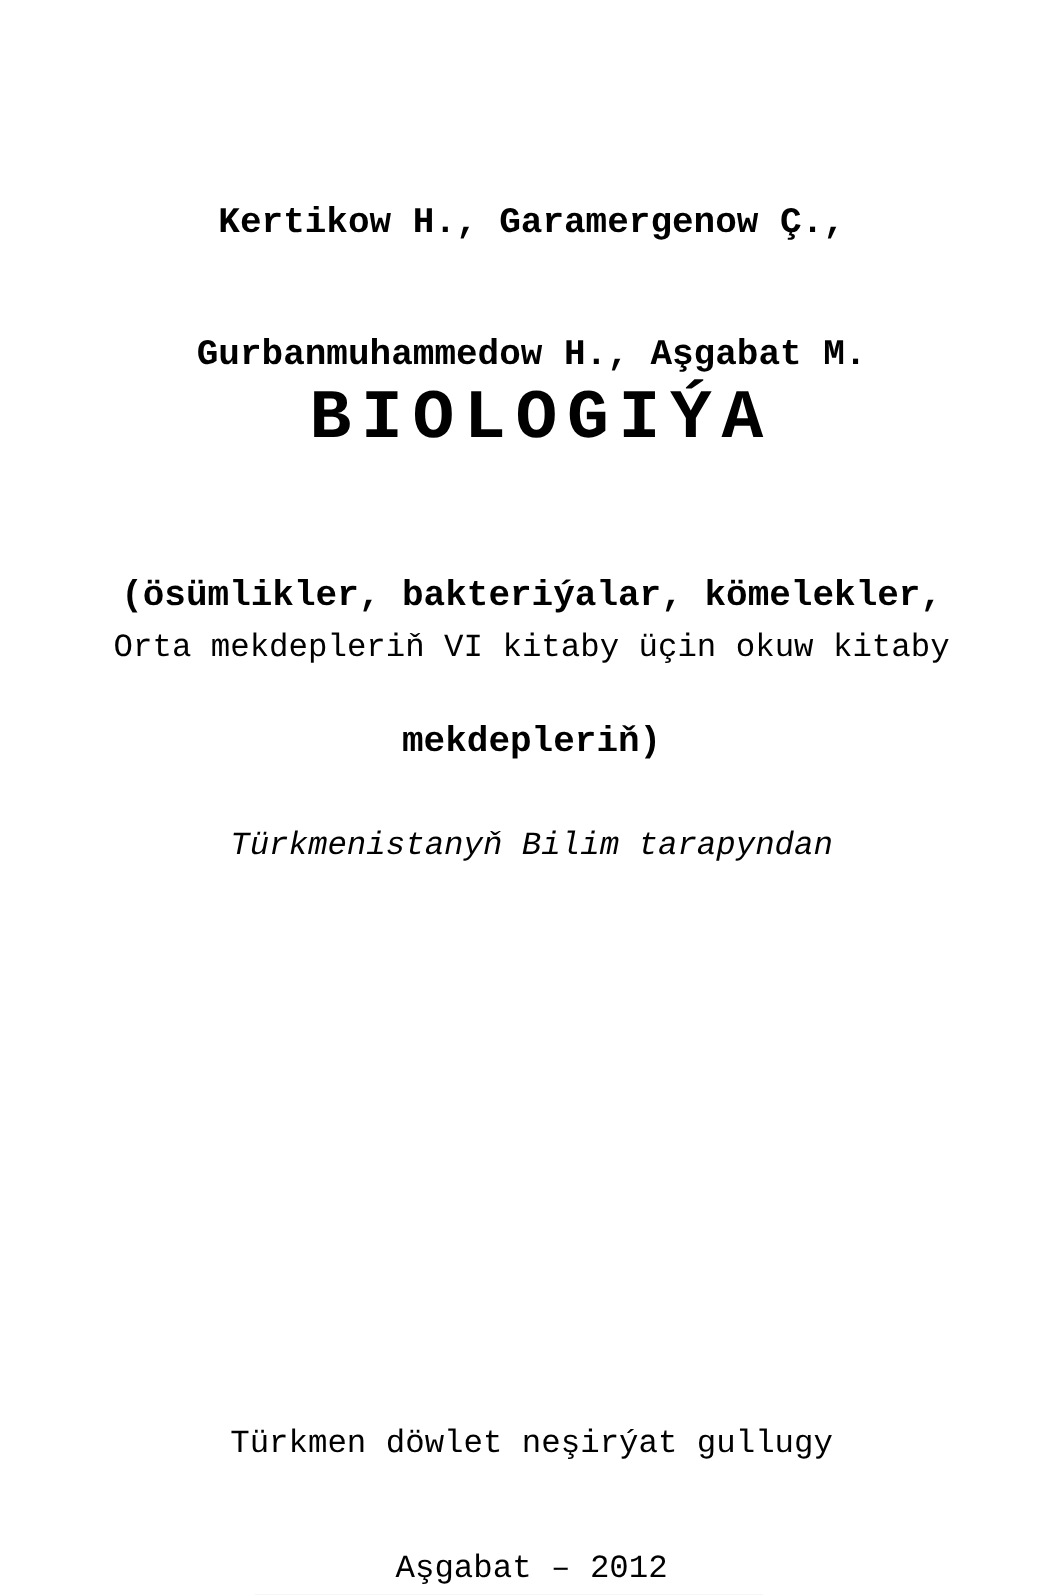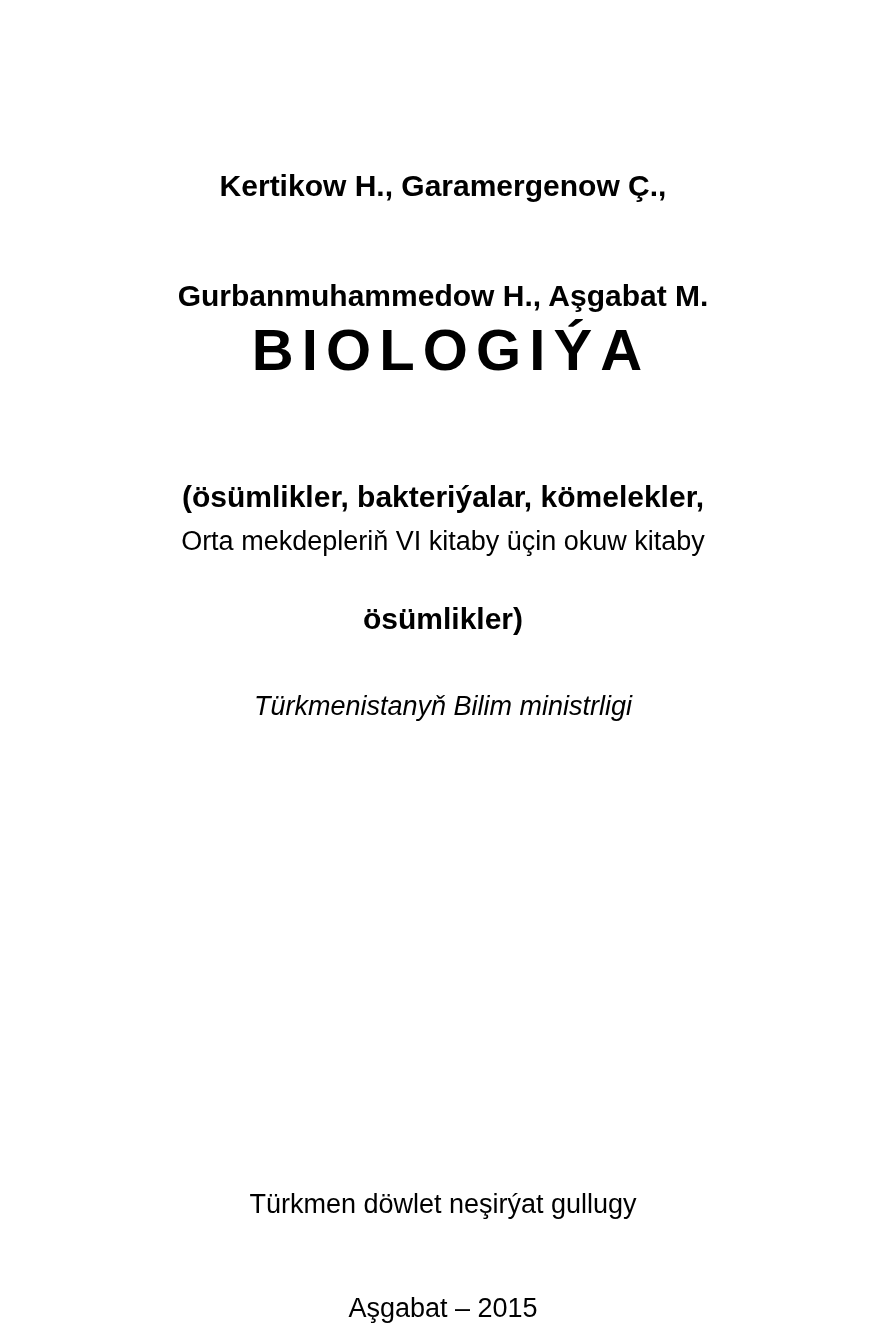--- a/index.html
+++ b/index.html
@@ -7,21 +7,21 @@
     padding: 0;
     background: #e8e8e8;
   }
   .page {
     position: relative;
     width: 886px;
     height: 1329px;
     margin: 0 auto;
     background: #ffffff;
     color: #000000;
-    font-family: Liberation Sans, sans-serif;
+    font-family: Liberation Mono, monospace;
     overflow: hidden;
   }
   .block {
     position: absolute;
     left: 0;
     width: 100%;
     text-align: center;
     white-space: pre;
   }
   .authors {
@@ -69,27 +69,27 @@
 
   <div class="block authors">
     <div>Kertikow H., Garamergenow Ç.,</div>
     <div>Gurbanmuhammedow H., Aşgabat M.</div>
   </div>
 
   <div class="block title">BIOLOGIÝA</div>
 
   <div class="block subtitle">
     <div>(ösümlikler, bakteriýalar, kömelekler,</div>
-    <div>ösümlikler)</div>
+    <div>mekdepleriň)</div>
   </div>
 
   <div class="block edition">Orta mekdepleriň VI kitaby üçin okuw kitaby</div>
 
   <div class="block approval">
-    <div>Türkmenistanyň Bilim ministrligi</div>
+    <div>Türkmenistanyň Bilim tarapyndan</div>
   </div>
 
   <div class="block imprint">
     <div>Türkmen döwlet neşirýat gullugy</div>
-    <div>Aşgabat – 2015</div>
+    <div>Aşgabat – 2012</div>
   </div>
 
 </div>
 
 </body></html>

